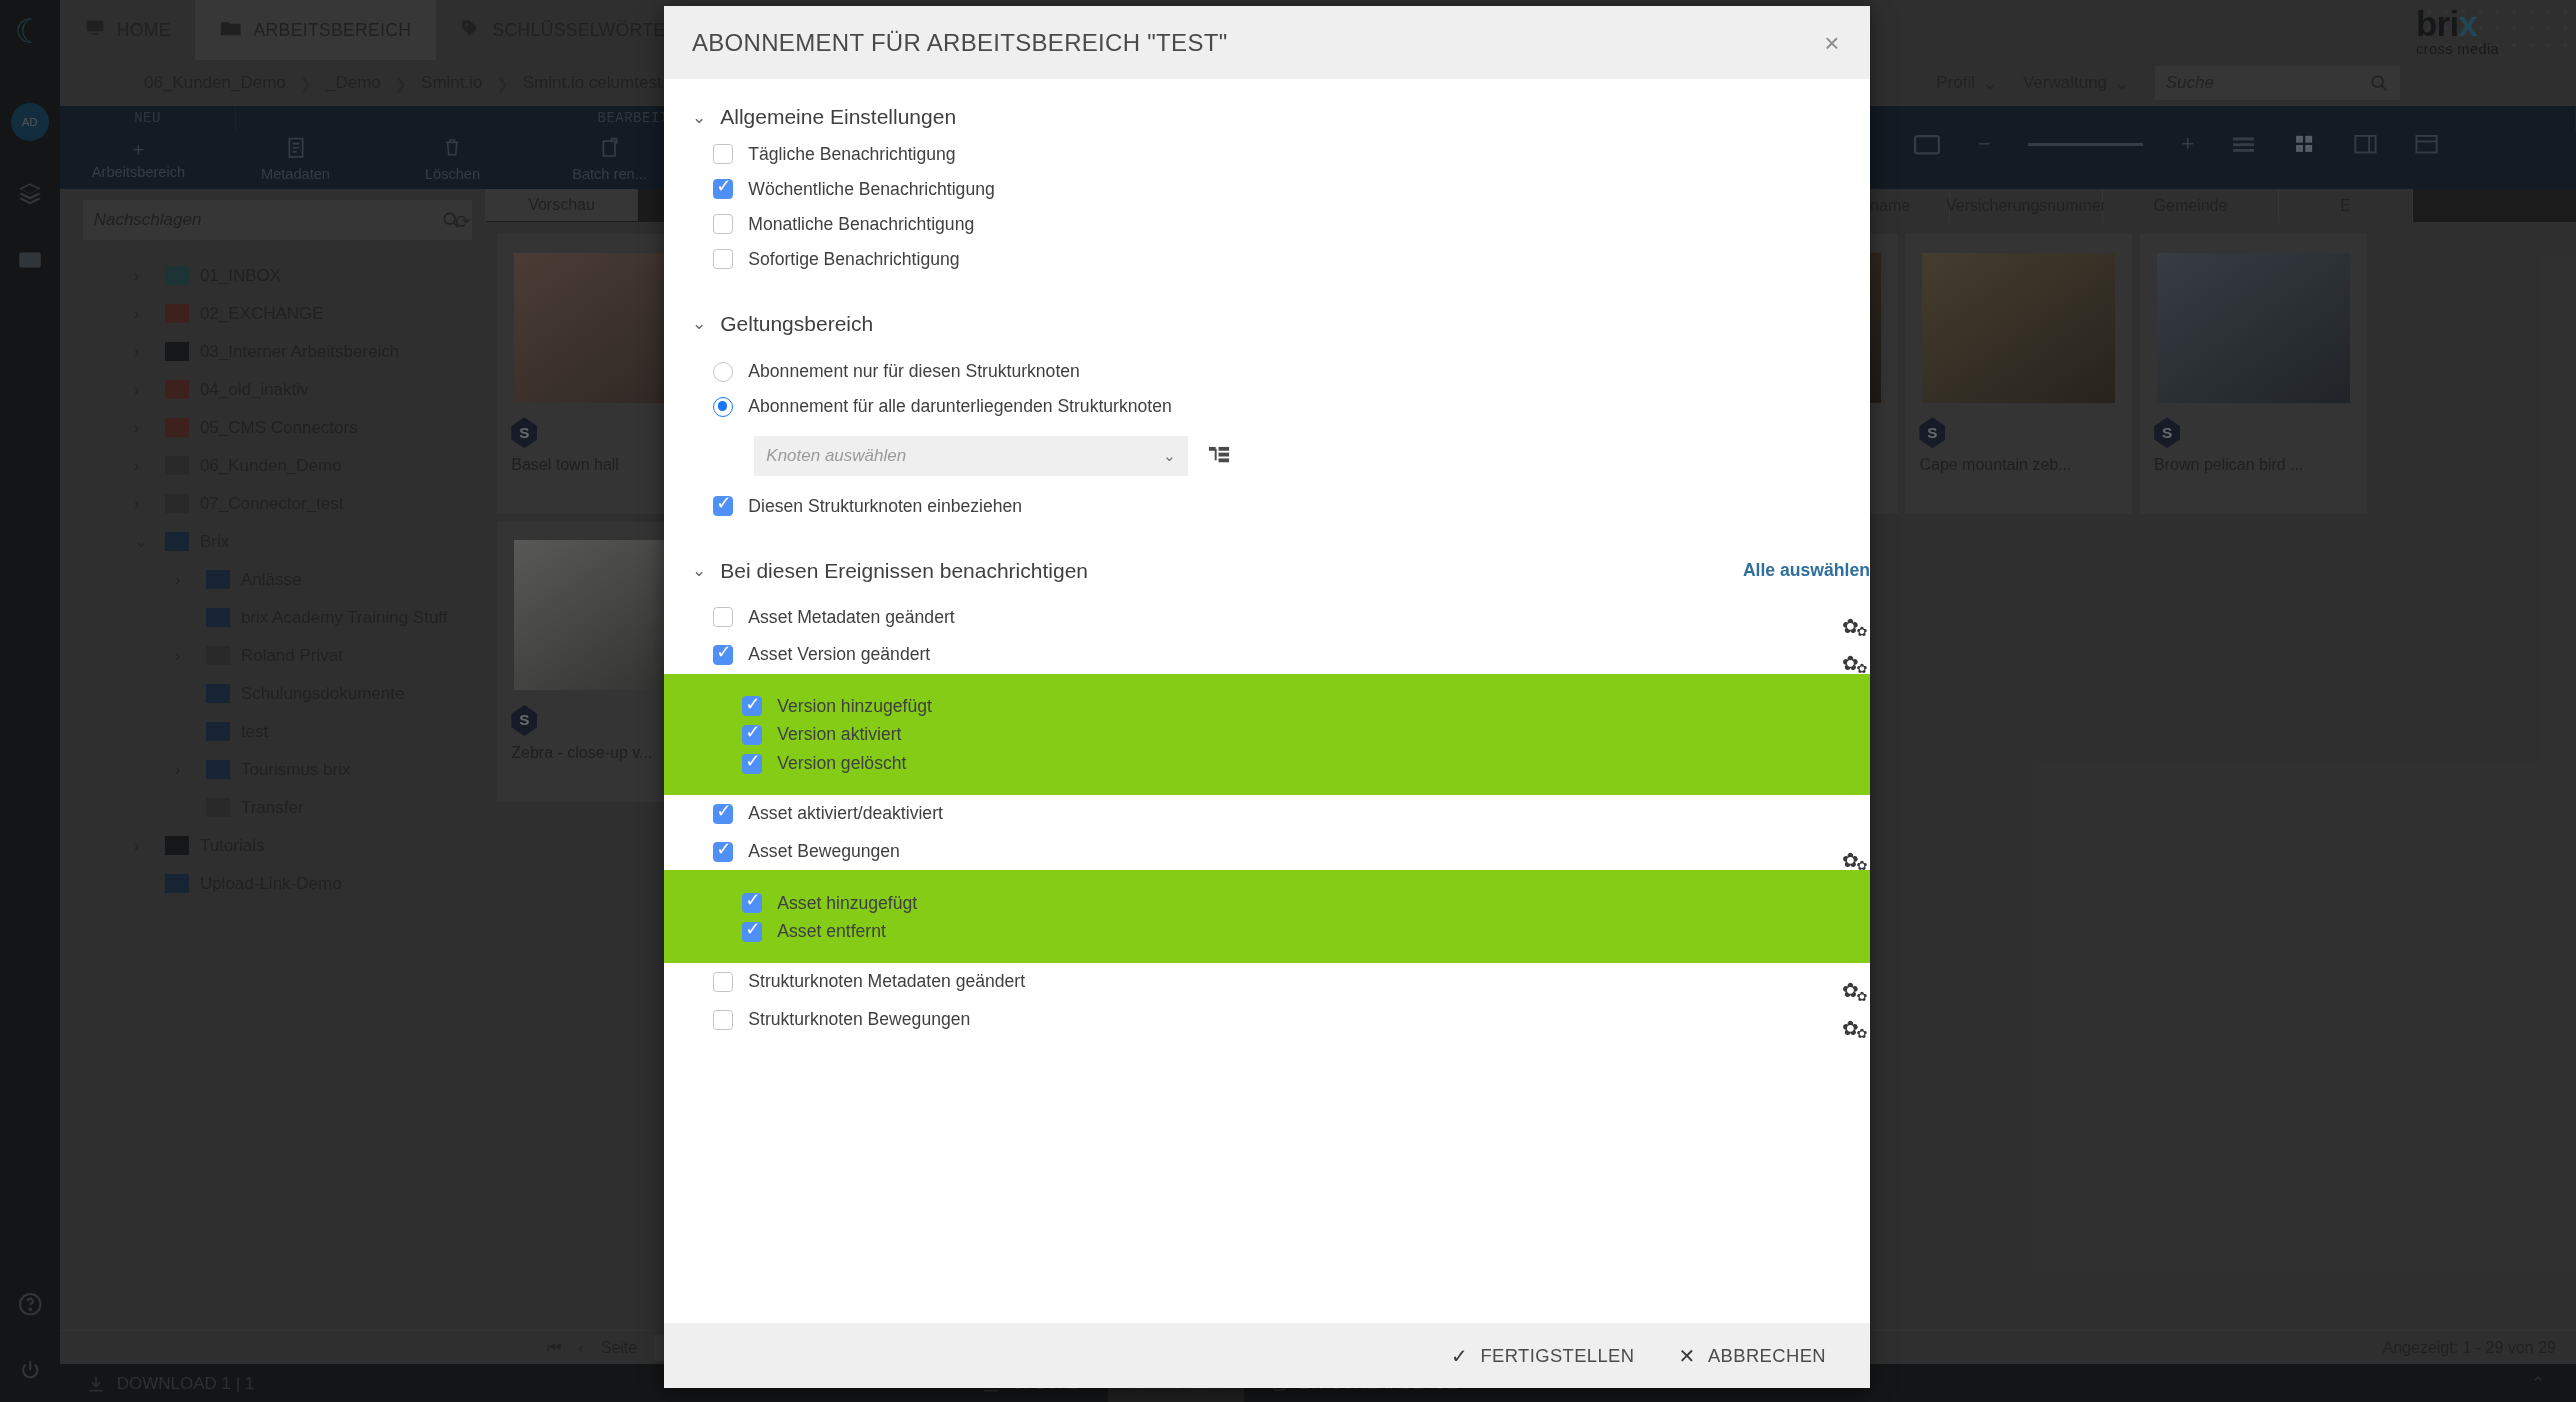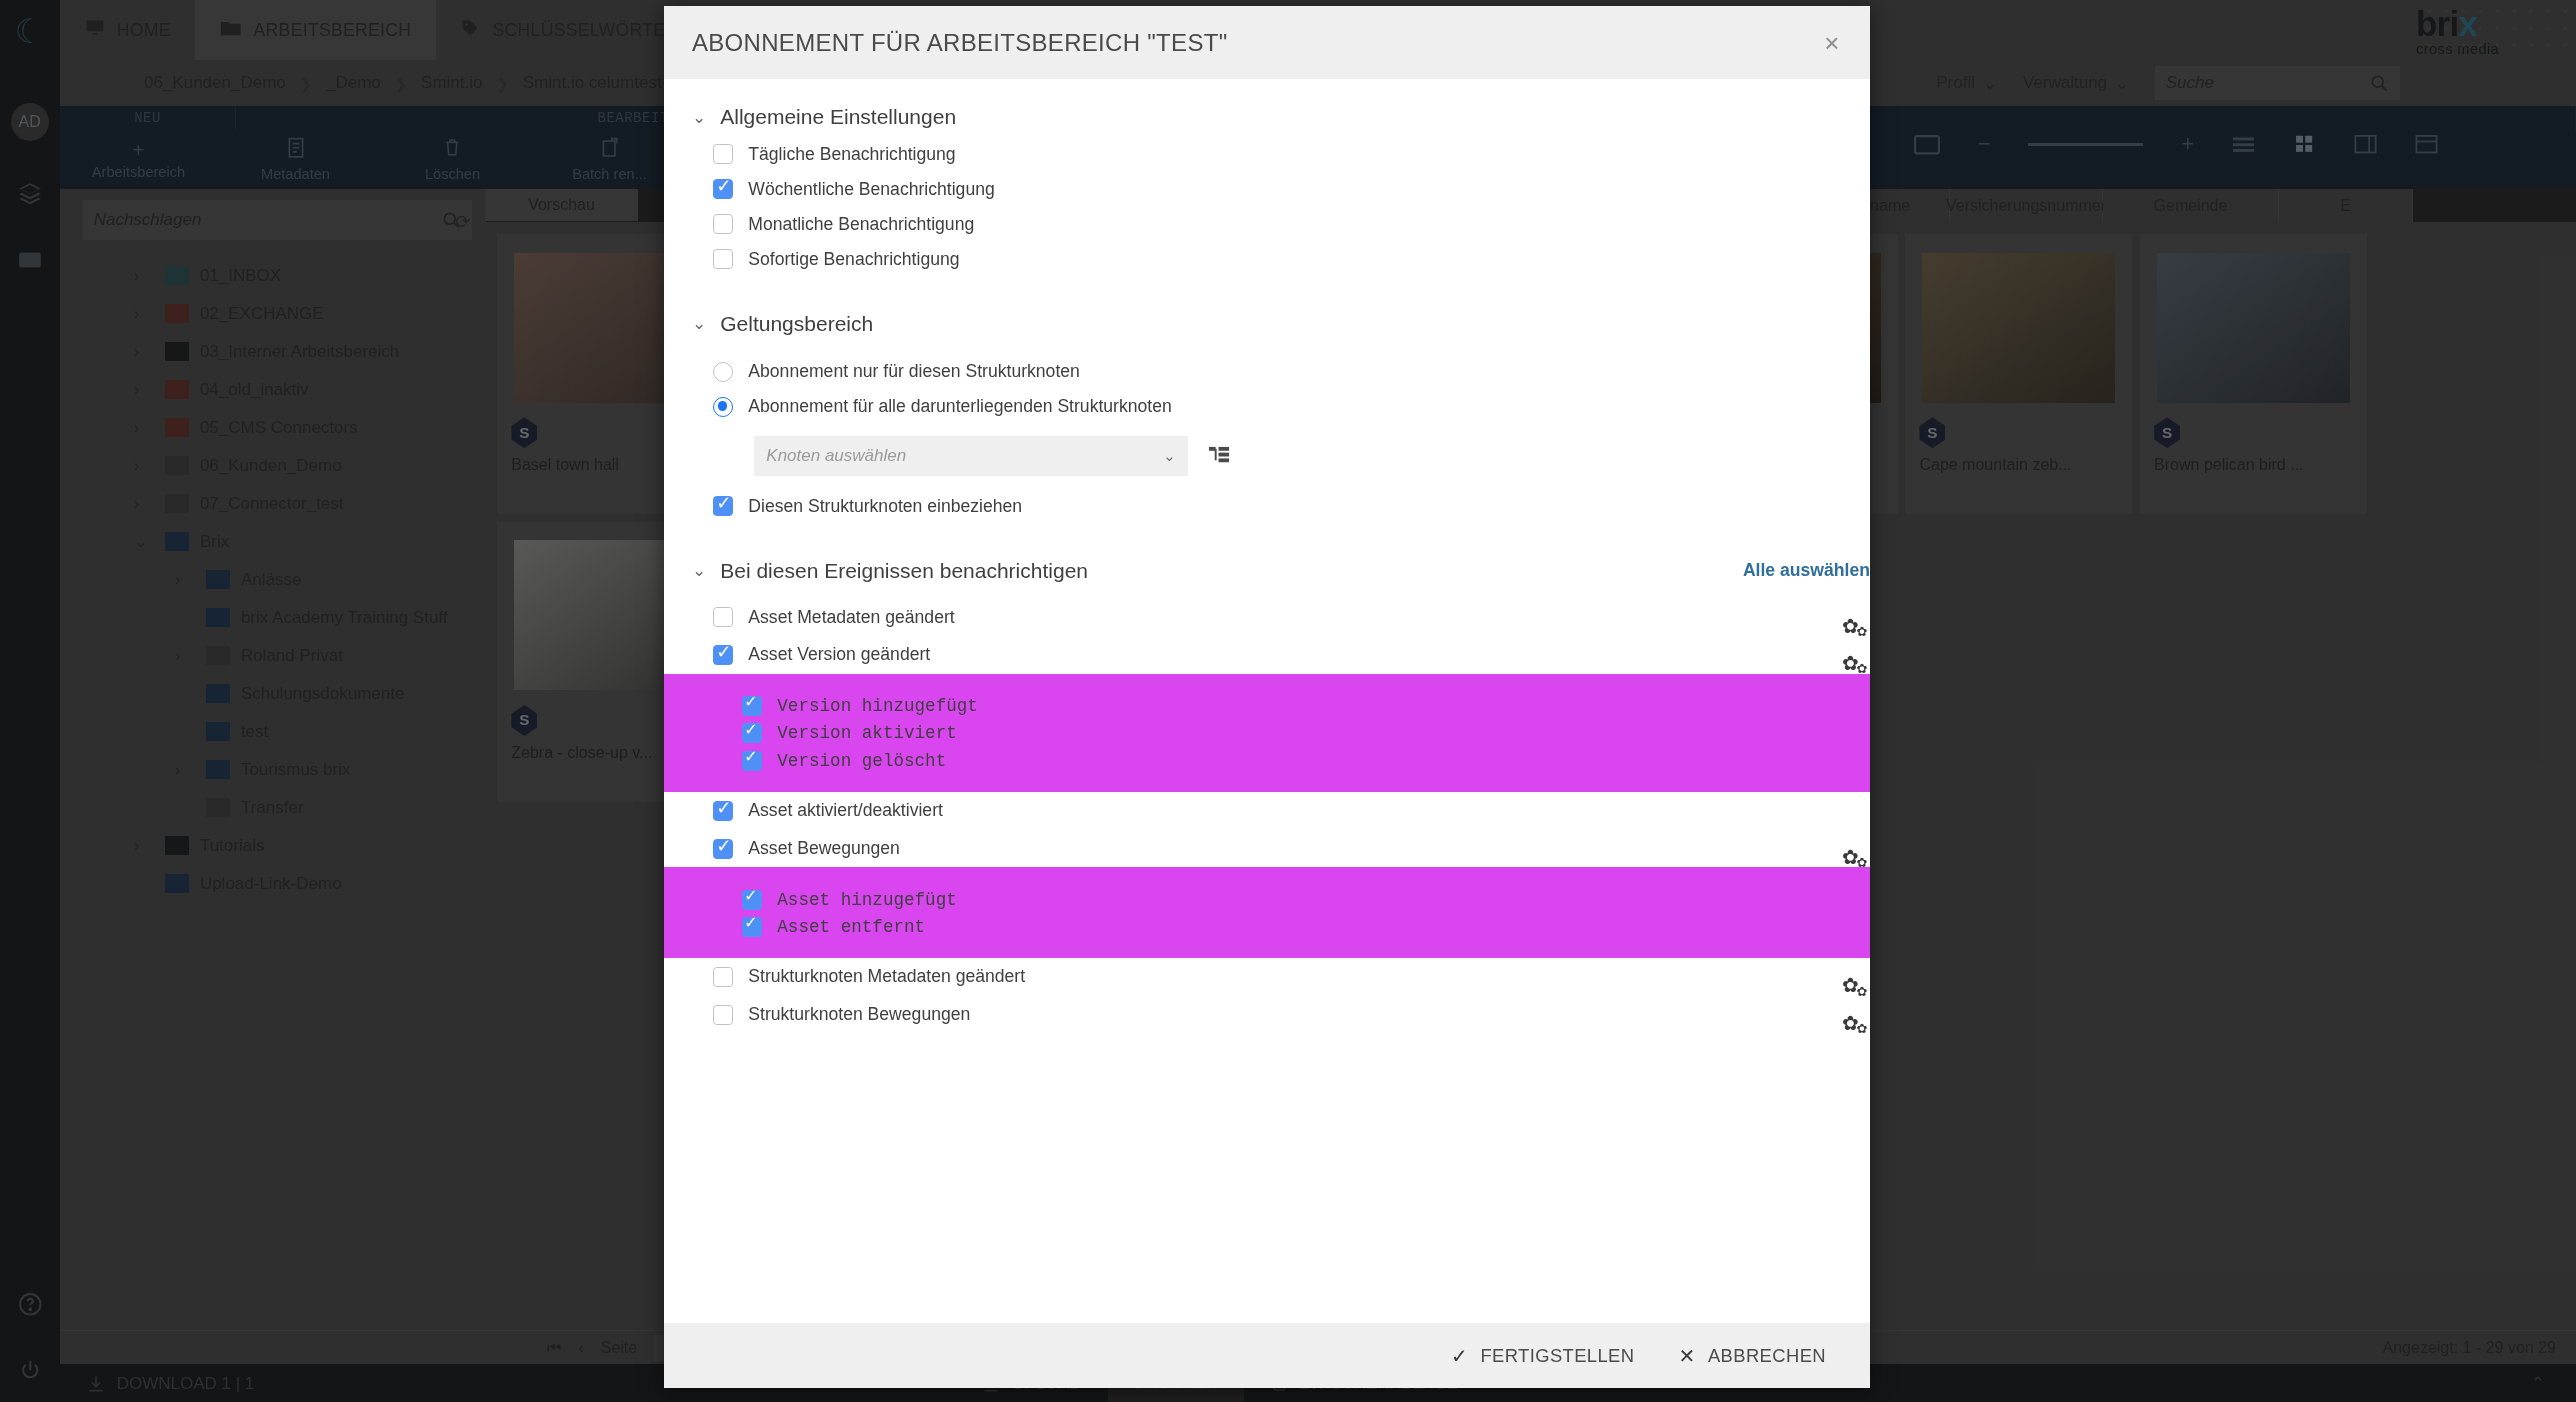--- a/index.html
+++ b/index.html
@@ -23,22 +23,22 @@
     position: absolute; left: 10.7px; top: 10.7px; width: 38px; height: 40px;
     color: #2e5d73; font-size: 34px; line-height: 40px; text-align: center;
   }
   .rail-icons { position: absolute; left: 0; top: 100px; width: 60px; }
   .rail-btn {
     width: 60px; height: 66px; display: flex; align-items: center; justify-content: center;
     color: #4e5b63;
   }
   .rail-avatar {
     position: absolute; left: 10.7px; top: 103px; width: 38px; height: 38px;
-    border-radius: 50%; background: #404040; color: #9aa2a7;
-    font-size: 16px; display: flex; align-items: center; justify-content: center;
+    border-radius: 50%; background: #0c4a6e; color: #9aa2a7;
+    font-size: 11px; display: flex; align-items: center; justify-content: center;
   }
   .rail-bot { position: absolute; left: 0; bottom: 0; width: 60px; }
 
   
   .topnav {
     position: absolute; left: 60px; top: 0; right: 0; height: 60px;
     background: #4d4d4d;
   }
   .topnav-items { display: flex; height: 60px; align-items: center; }
   .nav-item {
@@ -231,21 +231,21 @@
 
   .ev-row {
     display: flex; align-items: center; padding: 8.4px 28px 8.4px 49px; gap: 15.3px;
   }
   .ev-row .lab { color: #3f3f3f; font-size: 17.6px; }
   .ev-row .cogs { margin-left: auto; }
   .cogs-ico { width: 28px; height: 24.5px; position: relative; color: #3a3a3a; }
   .cogs-big { position: absolute; left: 0; top: -1.5px; font-size: 20px; line-height: 20px; }
   .cogs-small { position: absolute; left: 14.6px; top: 7.7px; font-size: 13px; line-height: 13px; }
 
-  .subgroup { background: #d946ef; padding: 18.4px 0 17px 0; font-family: Liberation Mono, monospace; }
+  .subgroup { background: #84cc16; padding: 18.4px 0 17px 0; }
   .subgroup .ev-row { padding-left: 78px; padding-top: 3.8px; padding-bottom: 3.8px; }
 
   .modal-foot {
     height: 65px; background: #efefef; flex: none;
     display: flex; align-items: center; justify-content: flex-end; gap: 44px;
     padding-right: 44px;
   }
   .foot-btn { display: flex; align-items: center; gap: 12.3px; color: #4b4b4b; font-size: 18.4px; letter-spacing: 0.4px; }
   .foot-ico { font-size: 20px; color: #3a3a3a; }
 </style>

